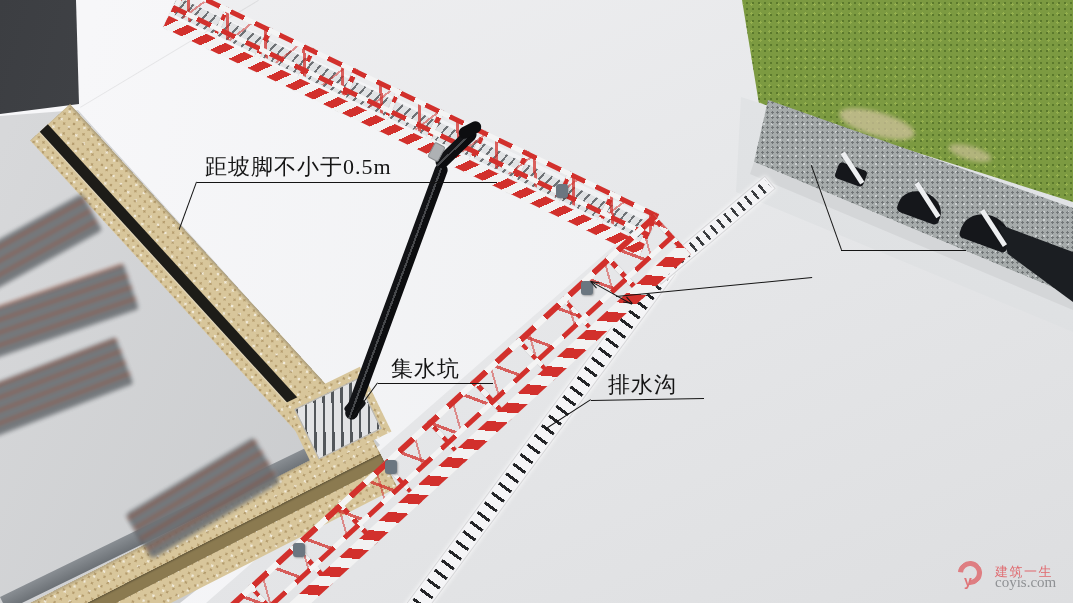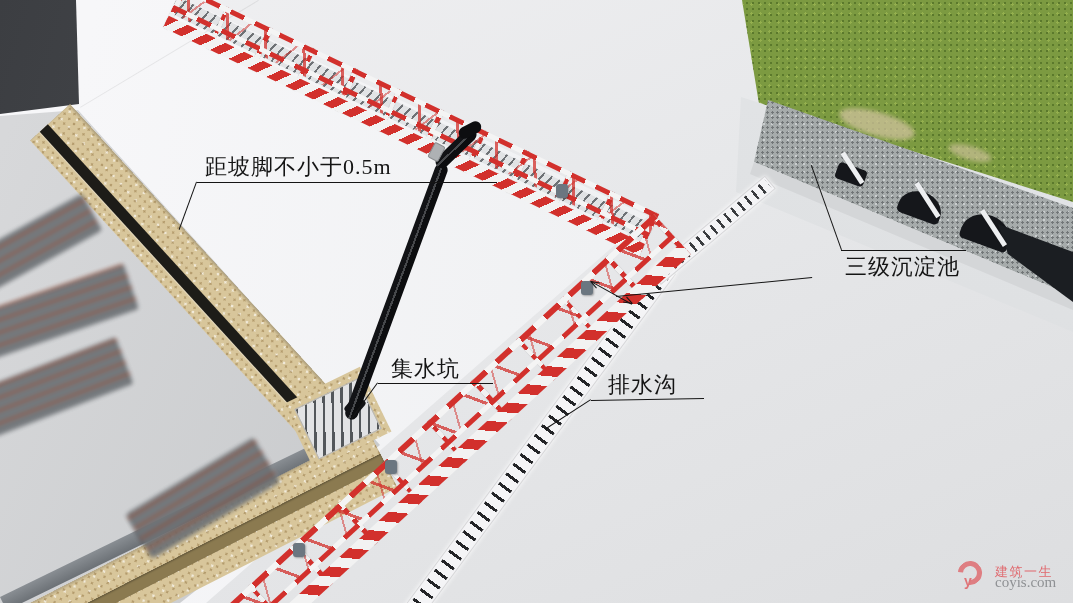--- a/index.html
+++ b/index.html
@@ -257,21 +257,20 @@
   <div class="ln" style="left:591px;top:281px;width:47px;transform:rotate(29deg);"></div>
   <div class="tick" style="left:591px;top:281px;transform:rotate(9deg);"></div>
   <div class="tick" style="left:591px;top:281px;transform:rotate(49deg);"></div>
   <div class="tick" style="left:632px;top:304px;transform:rotate(189deg);"></div>
   <div class="tick" style="left:632px;top:304px;transform:rotate(229deg);"></div>
 
   <div class="lbl" style="left:608px;top:372px;">排水沟</div>
   <div class="ln" style="left:591px;top:400px;width:113px;transform:rotate(-1deg);"></div>
   <div class="ln" style="left:591px;top:400px;width:54px;transform:rotate(147deg);"></div>
 
-  <div class="lbl" style="left:845px;top:254px;">三级沉淀池</div>
   <div class="ln" style="left:841px;top:250px;width:125px;"></div>
   <div class="ln" style="left:841px;top:250px;width:90px;transform:rotate(-109.6deg);"></div>
 
   <div class="wm">
     <div class="wm-ring"></div>
     <div class="wm-y">y</div>
     <div class="wm-brand">建筑一生</div>
     <div class="wm-site">coyis.com</div>
   </div>
 

